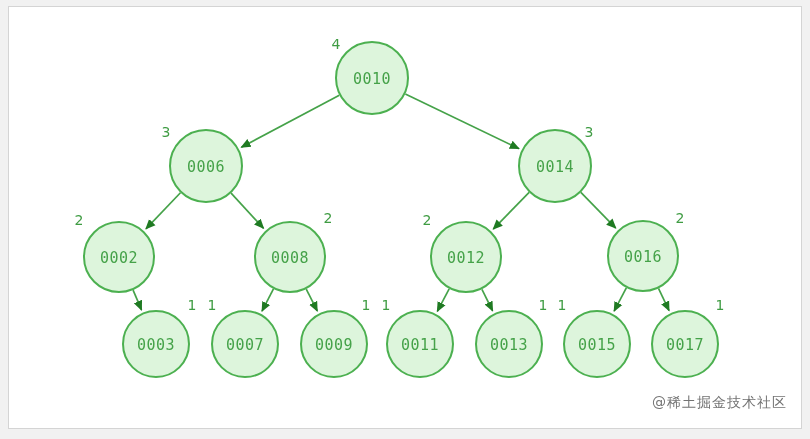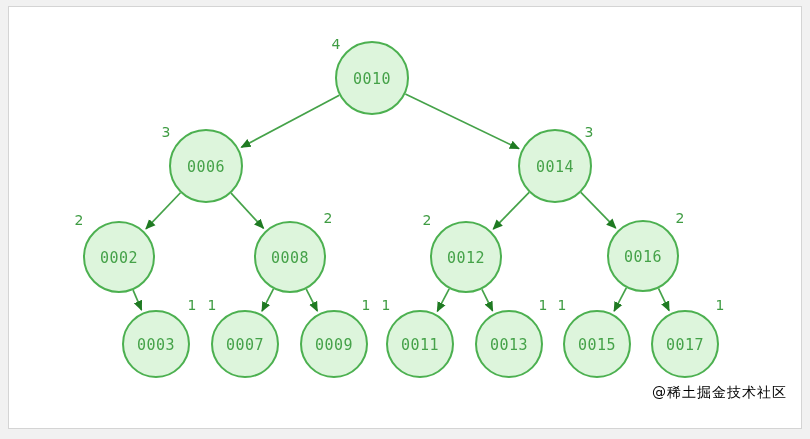--- a/index.html
+++ b/index.html
@@ -61,22 +61,22 @@
   .height-label {
     fill: #3f9c43;
     font-family: "DejaVu Sans", sans-serif;
     font-size: 14px;
     text-anchor: middle;
     dominant-baseline: middle;
   }
   .watermark {
     position: absolute;
     right: 14px;
-    bottom: 26px;
-    color: #000000;
+    bottom: 16px;
+    color: #737373;
     font-size: 14px;
     font-family: "DejaVu Sans", sans-serif;
     letter-spacing: 1px;
     user-select: none;
   }
 </style>
 </head>
 <body>
 
 <div id="canvas-frame">

